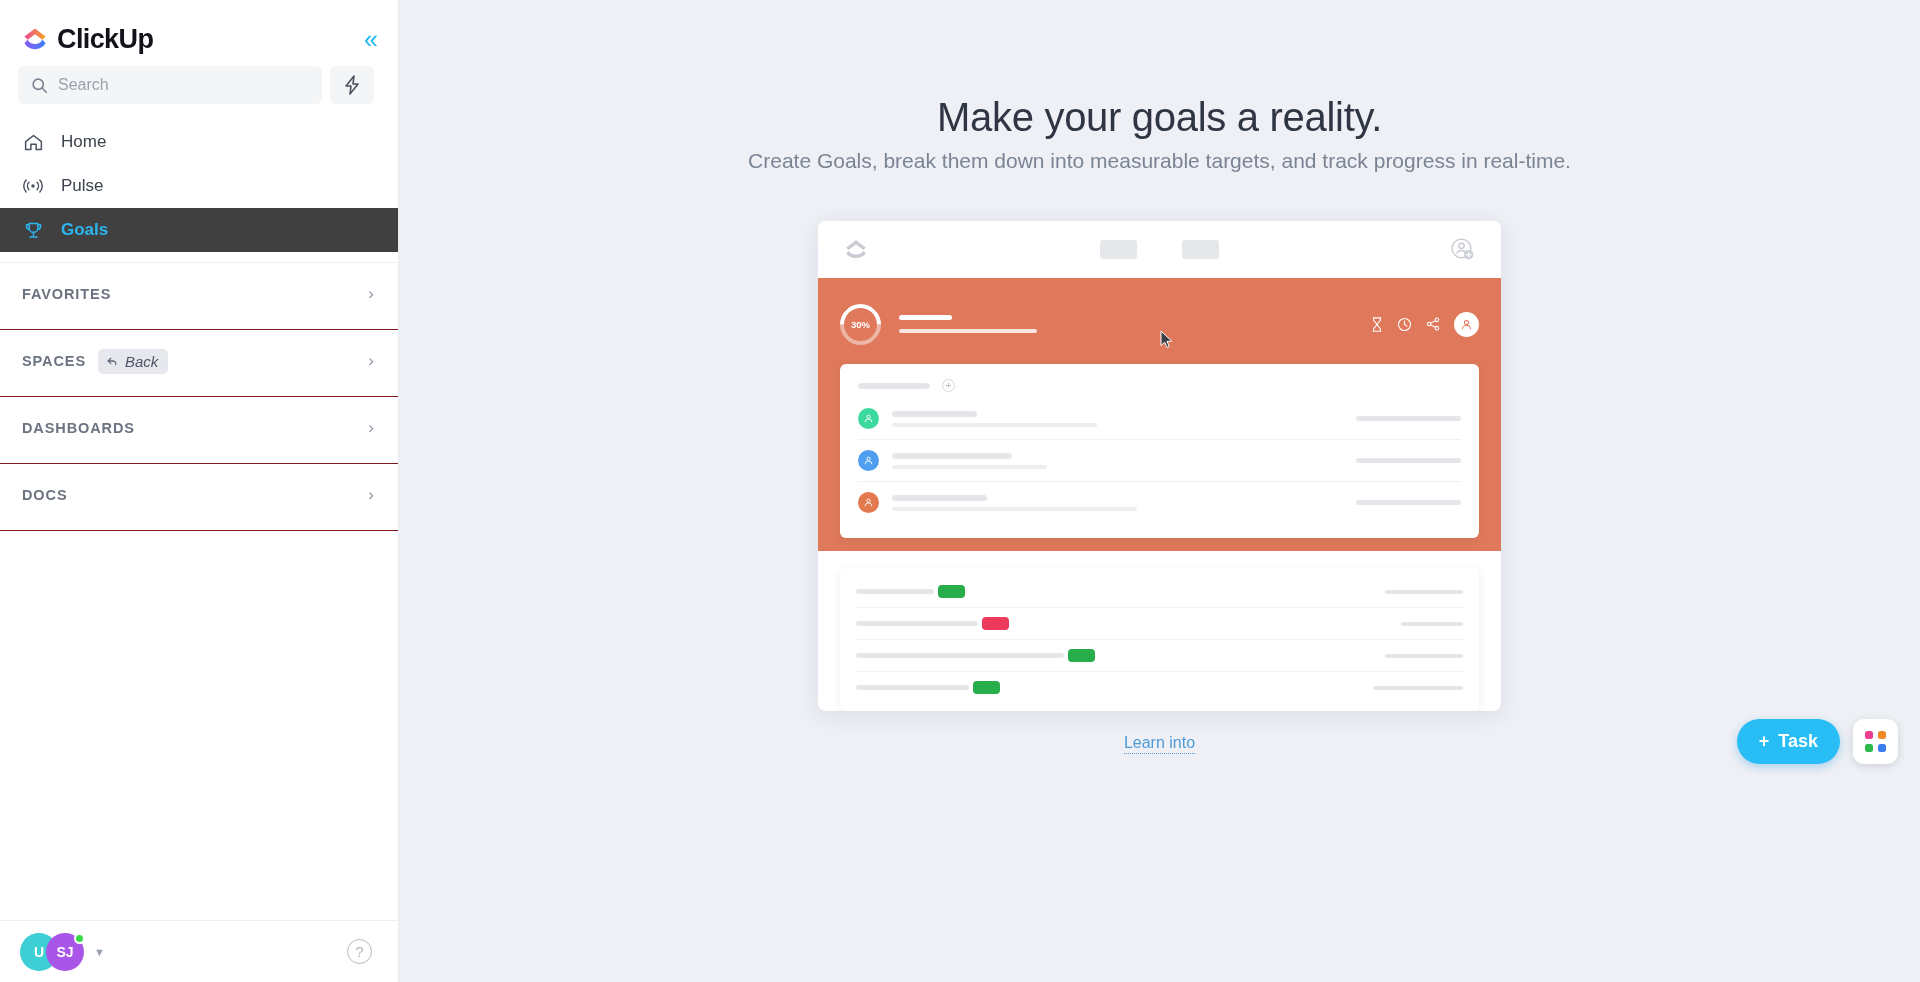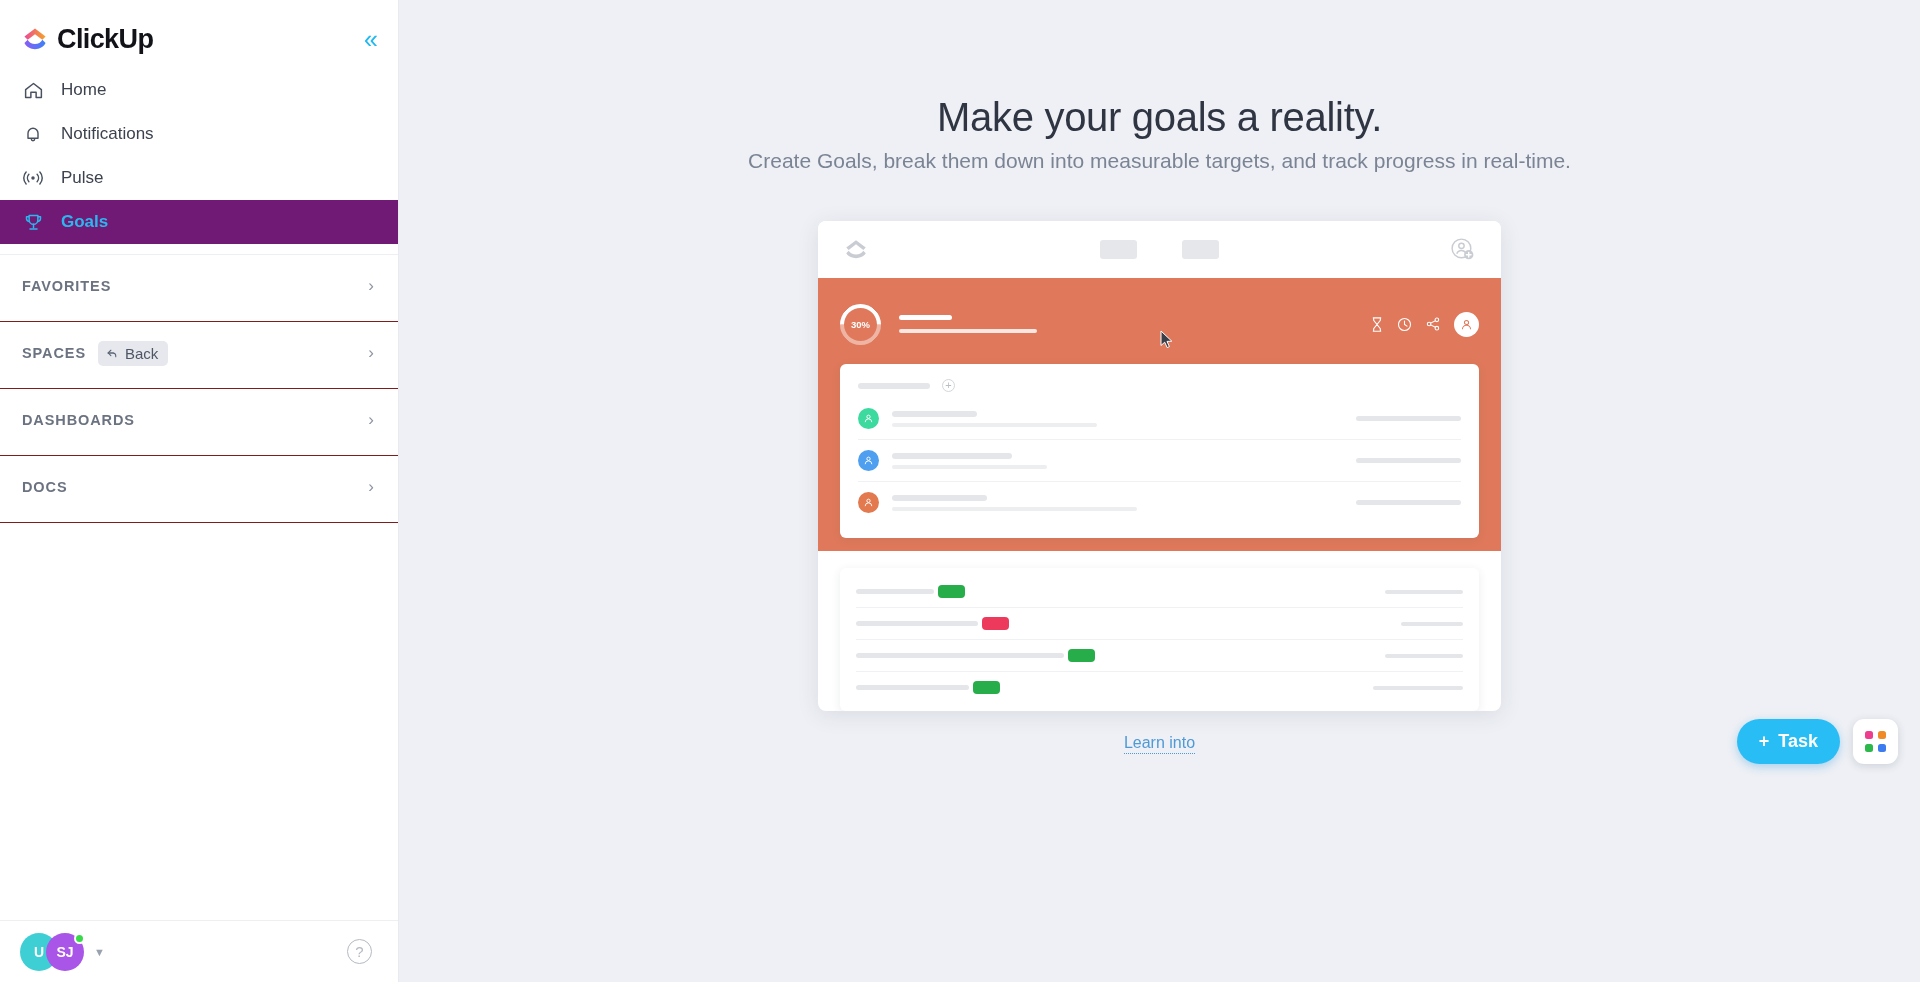--- a/index.html
+++ b/index.html
@@ -36,35 +36,35 @@
     width: 44px; height: 38px; background: #f4f5f7; border-radius: 6px;
     display: flex; align-items: center; justify-content: center; cursor: pointer;
   }
 
   .nav { padding: 6px 0 0 0; }
   .nav-item {
     display: flex; align-items: center; gap: 17px;
     height: 44px; padding: 0 0 0 22px; cursor: pointer; color: #3c424e; font-size: 17px;
   }
   .nav-item .ico { width: 22px; display: flex; align-items: center; justify-content: center; color: #4a5260; }
-  .nav-item.active { background: #701a75; color: #2cb6ef; font-weight: bold; text-align: center; }
+  .nav-item.active { background: #404040; color: #2cb6ef; font-weight: bold; text-align: center; }
   .nav-item.active .ico { color: #2cb6ef; }
 
   .divider { height: 1px; background: #edeff2; margin: 10px 0 0 0; }
 
   .section {
     height: 67px; display: flex; align-items: center; justify-content: space-between;
     padding: 0 24px 4px 22px; border-bottom: 1px solid #7f1d1d; cursor: pointer;
   }
   .section-left { display: flex; align-items: center; gap: 12px; }
   .section-title { font-size: 14.5px; font-weight: bold; color: #6b7280; letter-spacing: 0.9px; }
   .back-chip {
     display: inline-flex; align-items: center; gap: 6px;
     background: #e6e8ee; border-radius: 5px; padding: 4px 10px 4px 8px;
-    font-size: 15px; color: #4e5666;
+    font-size: 15px; color: #4e5666; font-style: italic;
   }
   .chev { color: #8d95a3; font-size: 17px; }
 
   .sb-bottom {
     position: absolute; left: 0; bottom: 0; width: 100%; height: 62px;
     border-top: 1px solid #edeff2; display: flex; align-items: center;
     justify-content: space-between; padding: 0 26px 0 20px; background: #fff;
   }
   .avatars { display: flex; align-items: center; }
   .av { width: 38px; height: 38px; border-radius: 50%; display: flex; align-items: center;
@@ -180,38 +180,43 @@
             </linearGradient>
           </defs>
           <path d="M3 13 L16 3 L29 13 L25 17 L16 10 L7 17 Z" fill="url(#g1)"></path>
           <path d="M3 21 L7 17 C10 24 22 24 25 17 L29 21 C24 31 8 31 3 21 Z" fill="url(#g2)"></path>
         </svg>
         <span class="brand-text">ClickUp</span>
       </div>
       <span class="collapse-icon">«</span>
     </div>
 
+    <div class="search-row">
+      <div class="search-box">
+        <svg width="17" height="17" viewBox="0 0 20 20" fill="none" stroke="#7c8593" stroke-width="1.9">
+          <circle cx="8.5" cy="8.5" r="6"></circle>
+            <line x1="13" y1="13" x2="18" y2="18" stroke-linecap="round"></line>
+        </svg>
+        <input class="search-input" type="text" placeholder="Search" style="">
+      </div>
+      <div class="bolt-btn">
+        <svg width="18" height="20" viewBox="0 0 18 20" fill="none" stroke="#4a5260" stroke-width="1.6" stroke-linejoin="round">
+          <path d="M11 1 L3 11 H8 L7 19 L15 9 H10 Z"></path>
+        </svg>
+      </div>
+    </div>
 
     <nav class="nav">
       <div class="nav-item">
         <span class="ico">
           <svg width="21" height="21" viewBox="0 0 24 24" fill="none" stroke="currentColor" stroke-width="1.7" stroke-linejoin="round">
               <path d="M3 11 L12 4 L21 11 V20 H15 V14 H9 V20 H3 Z"></path>
             </svg>
         </span>
         <span>Home</span>
-      </div>
-      <div class="nav-item">
-        <span class="ico">
-          <svg width="20" height="20" viewBox="0 0 24 24" fill="none" stroke="currentColor" stroke-width="1.7" stroke-linejoin="round">
-              <path d="M6 17 V11 a6 6 0 0 1 12 0 v6 z"></path>
-              <path d="M10 18 a2 2 0 0 0 4 0"></path>
-            </svg>
-        </span>
-        <span>Notifications</span>
       </div>
       <div class="nav-item">
         <span class="ico">
           <svg width="22" height="22" viewBox="0 0 24 24" fill="none" stroke="currentColor" stroke-width="1.6">
             <circle cx="12" cy="12" r="1.9" fill="currentColor" stroke="none"></circle>
             <path d="M7.5 8 a6 6 0 0 0 0 8" stroke-linecap="round"></path>
             <path d="M16.5 8 a6 6 0 0 1 0 8" stroke-linecap="round"></path>
             <path d="M4.5 5.5 a9.5 9.5 0 0 0 0 13" stroke-linecap="round"></path>
             <path d="M19.5 5.5 a9.5 9.5 0 0 1 0 13" stroke-linecap="round"></path>
           </svg>

